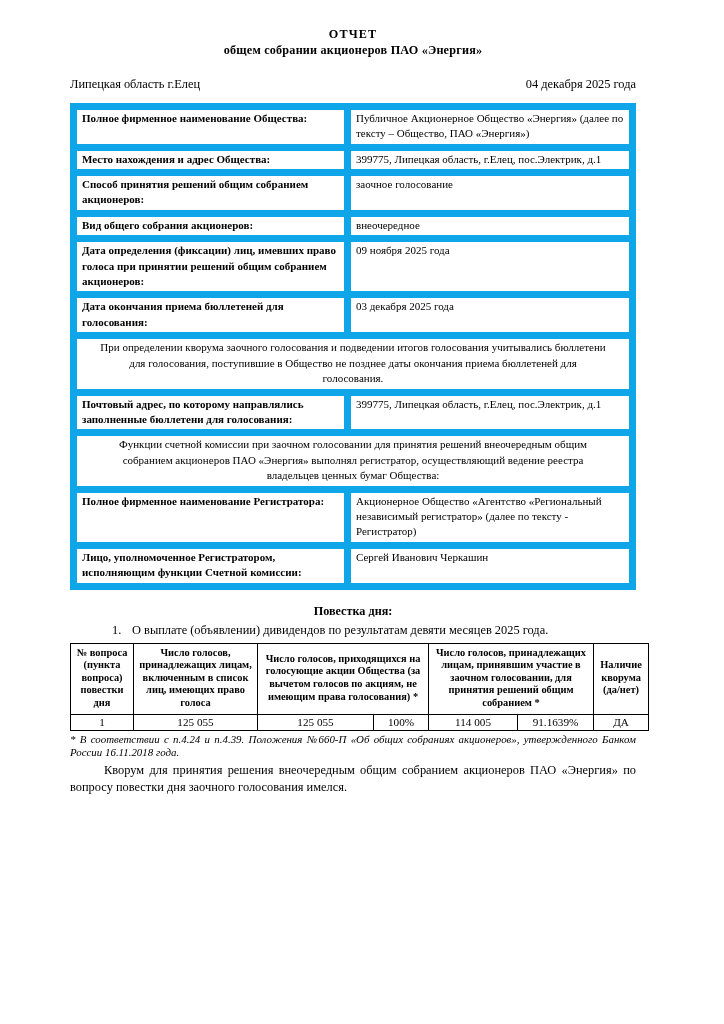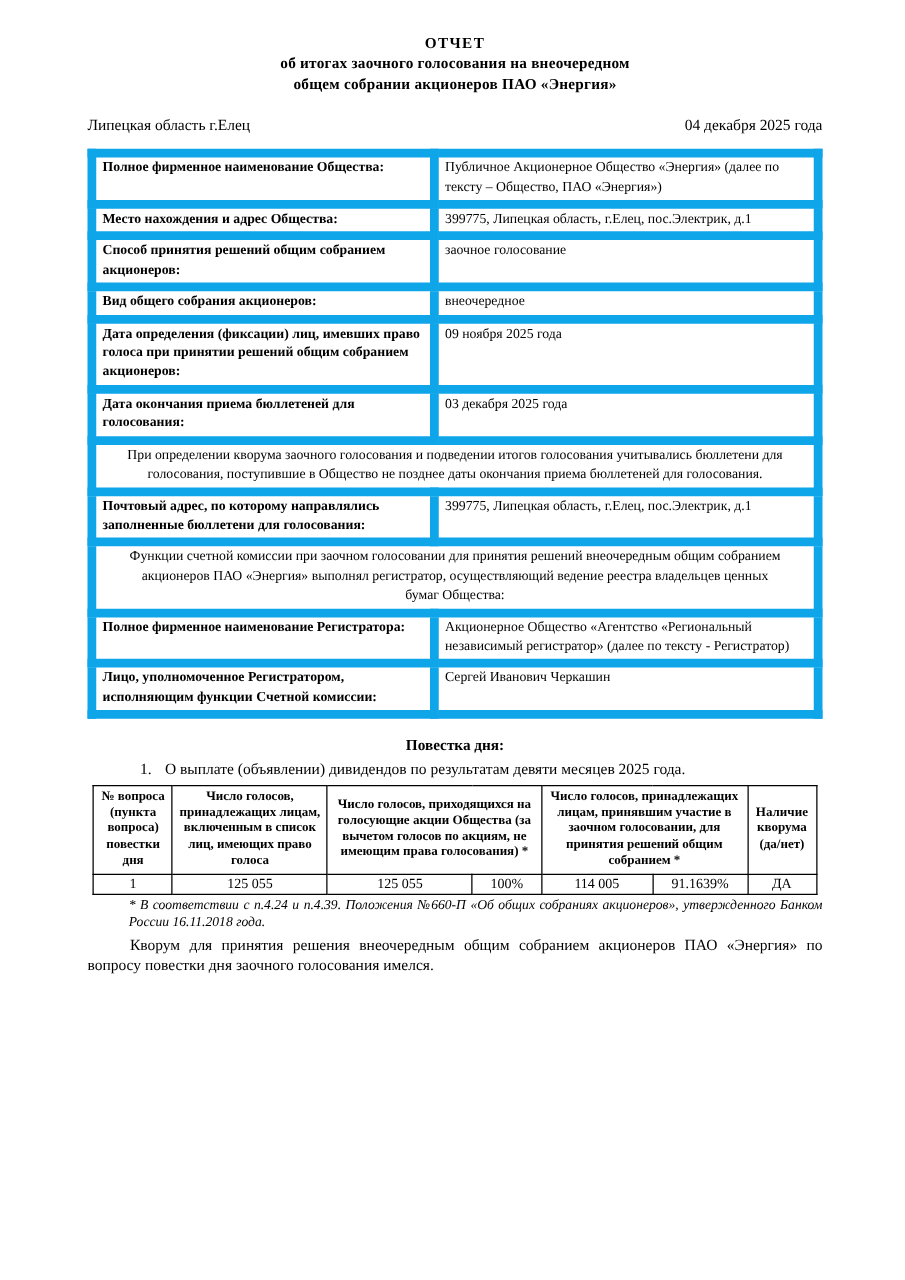--- a/index.html
+++ b/index.html
@@ -13,21 +13,21 @@
     font-family: "Liberation Serif", "DejaVu Serif", serif;
     color: #000000;
     font-size: 11.2px;
     position: relative;
     overflow: hidden;
   }
   .page {
     box-sizing: border-box;
     width: 724px;
     height: 1024px;
-    padding: 26px 66px 0 70px;
+    padding: 26px 88px 0 70px;
   }
 
   
   .doc-title {
     text-align: center;
     font-weight: bold;
     font-size: 12.2px;
     line-height: 16.4px;
     letter-spacing: 0.2px;
   }
@@ -125,38 +125,36 @@
     padding: 1px 2px 2px 2px;
   }
 
   
   .footnote {
     font-style: italic;
     font-size: 10.9px;
     line-height: 13.4px;
     margin-top: 2px;
     text-align: justify;
-    margin-left: 33px;
   }
   .closing {
     margin-top: 3px;
     font-size: 12.4px;
     line-height: 16.4px;
     text-align: justify;
     text-indent: 34px;
   }
 </style>
 </head>
 <body>
 
 <div class="page">
 
   <div class="doc-title">
     <div class="line1">ОТЧЕТ</div>
-    <div>об итогах заочного голосования на внеочередном</div>
     <div>общем собрании акционеров ПАО «Энергия»</div>
   </div>
 
   <div class="placedate">
     <span>Липецкая область г.Елец</span>
     <span>04 декабря 2025 года</span>
   </div>
 
   <table class="info">
     <tbody>

